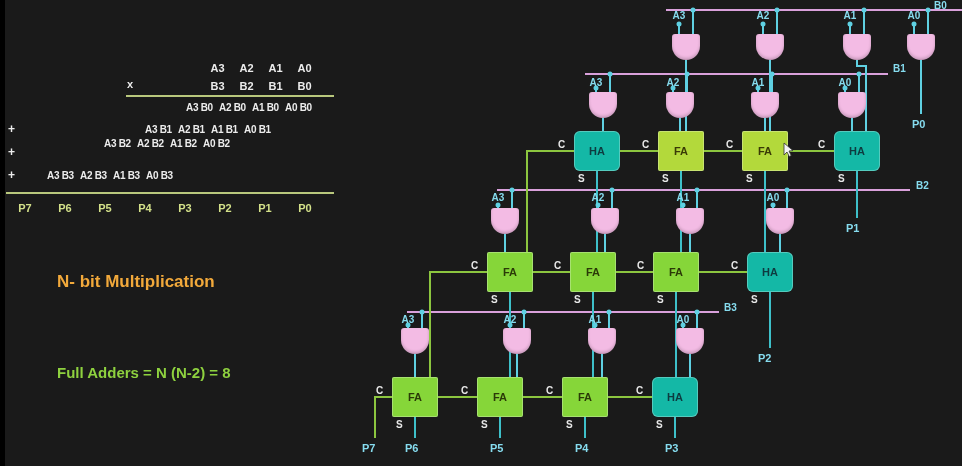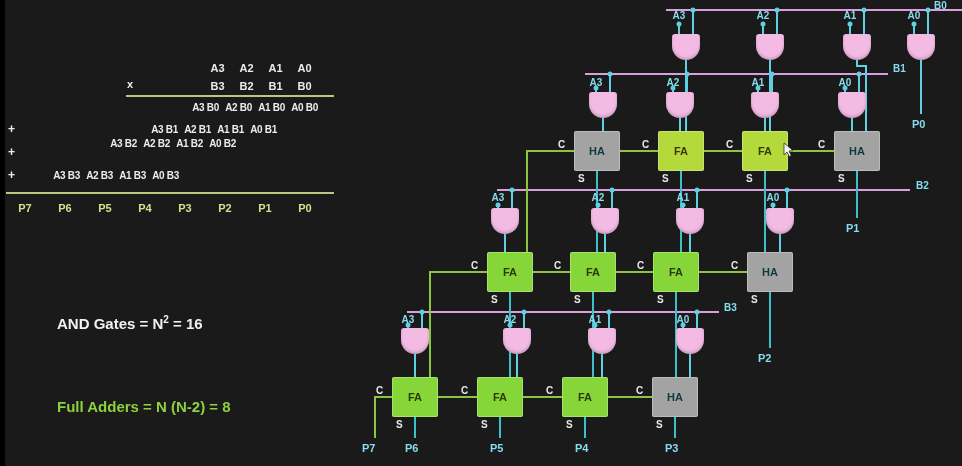--- a/index.html
+++ b/index.html
@@ -2,41 +2,41 @@
 <html><head>
 <meta charset="utf-8">
 <style>
   html,body{margin:0;padding:0;background:#111;}
   #stage{position:relative;width:962px;height:466px;background:#1a1a1a;overflow:hidden;
          font-family:"Liberation Sans",sans-serif;}
   #left-strip{position:absolute;left:0;top:0;width:5px;height:466px;background:#000;}
   
   .mt-row{position:absolute;display:flex;font-weight:bold;color:#ececec;}
   .mt-cell{width:29px;text-align:center;font-size:11px;}
-  .pp-cell{width:33px;text-align:right;font-size:10px;letter-spacing:-0.3px;white-space:nowrap;}
+  .pp-cell{width:33px;text-align:left;font-size:10px;letter-spacing:-0.3px;white-space:nowrap;}
   .p-cell{width:40px;text-align:center;font-size:11px;color:#d3e089;}
   .mt-x{position:absolute;left:127px;top:78px;font-weight:bold;font-size:11px;color:#ececec;}
   .plus{position:absolute;left:8px;font-weight:bold;font-size:12px;color:#ececec;}
   .rule{position:absolute;height:2px;background:#b9c87d;}
   
   .stat{position:absolute;left:57px;font-weight:bold;font-size:15px;}
   .stat-title{font-size:17px;color:#f2a93b;}
   .stat-and{color:#f2f2f2;}
   .stat-and sup{font-size:10px;}
   .stat-half{color:#49cadd;}
   .stat-full{color:#8ed13f;}
   
   .and-gate{position:absolute;width:28px;height:26px;background:#f3bbe4;
             border-radius:3px 3px 14px 14px;box-shadow:inset 0 -2px 3px rgba(0,0,0,.18);}
   .adder{position:absolute;width:46px;height:40px;display:flex;align-items:center;
          justify-content:center;font-weight:bold;font-size:11px;border-radius:2px;
          box-shadow:inset 0 0 0 1px rgba(255,255,255,.28);}
   .fa{background:#86d639;color:#2b3a08;}
   .fa-y{background:#b3d93b;color:#3a3a06;}
-  .ha{background:#a3a3a3;color:#0e3b40;}
+  .ha{background:#14b8a6;color:#0e3b40;border-radius:6px;}
   .lbl{position:absolute;font-weight:bold;white-space:nowrap;}
   .a-lbl{color:#86dcef;font-size:10px;width:18px;text-align:center;}
   .b-lbl{color:#86dcef;font-size:10px;}
   .p-lbl{color:#86dcef;font-size:11px;}
   .c-lbl,.s-lbl{color:#e8e8e8;font-size:10px;}
   #wires{position:absolute;left:0;top:0;}
   #cursor{position:absolute;left:783px;top:142px;}
 </style>
 </head>
 <body>
@@ -93,22 +93,22 @@
       <span class="p-cell">P6</span>
       <span class="p-cell">P5</span>
       <span class="p-cell">P4</span>
       <span class="p-cell">P3</span>
       <span class="p-cell">P2</span>
       <span class="p-cell">P1</span>
       <span class="p-cell">P0</span>
     </div>
   </div>
 
-  <div class="stat stat-and" style="top:314px"><span>AND Gates = N</span><sup>2</sup><span> = 16</span></div>
-  <div class="stat stat-full" style="top:398px">Full Adders = N (N-2) = 8</div>
+  <div class="stat stat-title" style="top:272px">N- bit Multiplication</div>
+  <div class="stat stat-full" style="top:364px">Full Adders = N (N-2) = 8</div>
 
   <svg id="wires" width="962" height="466">
 
     <g stroke="#d9a0db" stroke-width="2" fill="none">
       <path d="M666,10H962 M585,74H888 M497,190H910 M407,312H719"></path>
     </g>
 
     <g stroke="#5fd0e2" stroke-width="2" fill="none">
       <path d="M693,10V34 M777,10V34 M864,10V34 M928,10V34
                M679,24V34 M763,24V34 M850,24V34 M914,24V34

